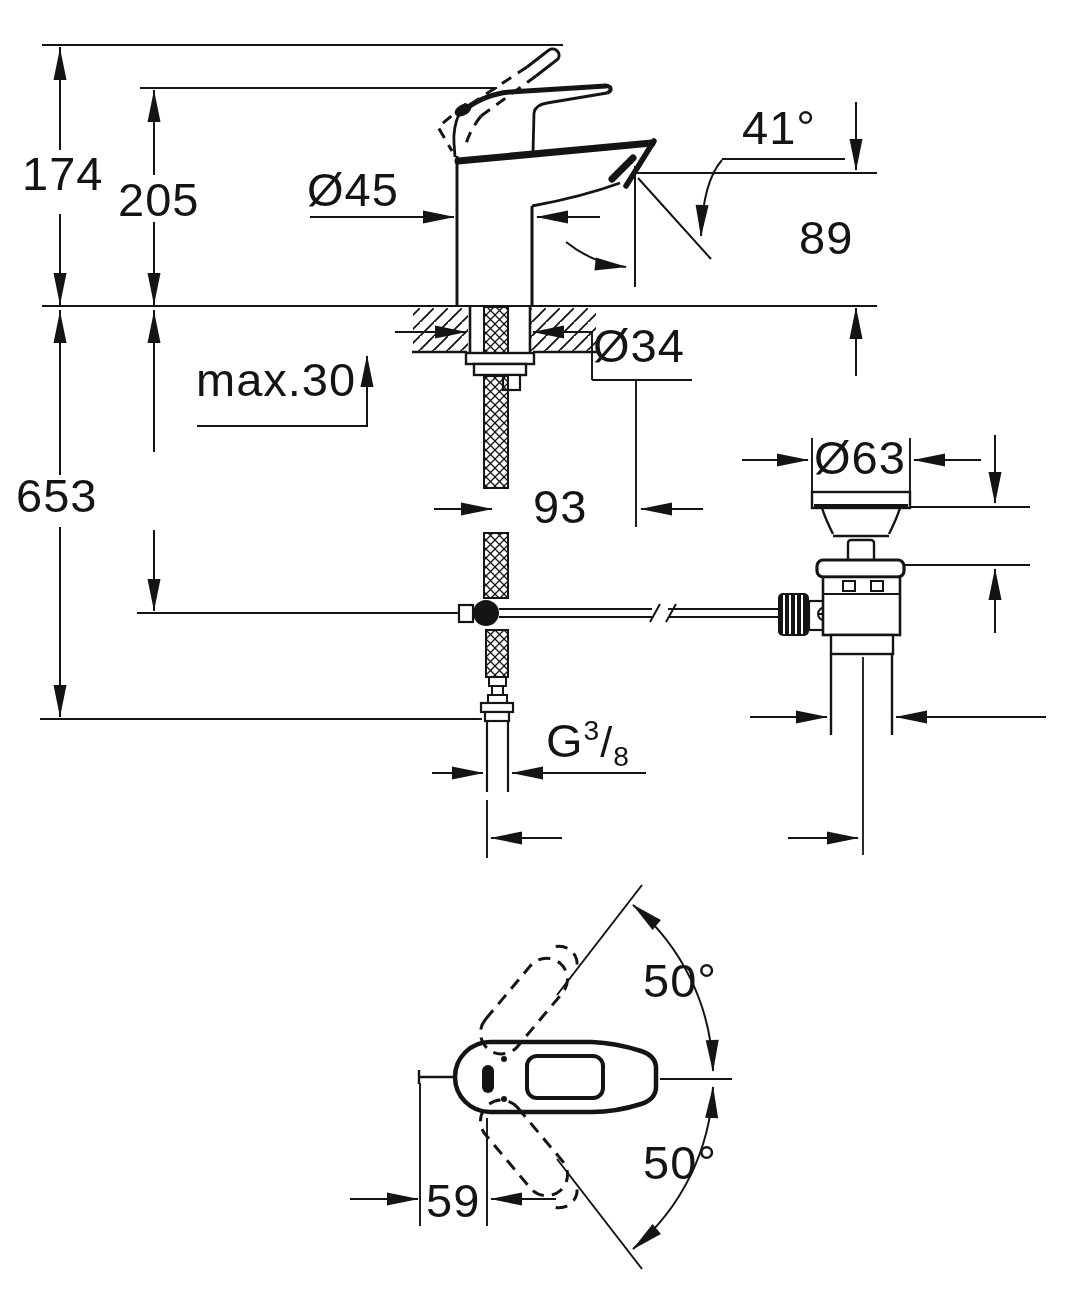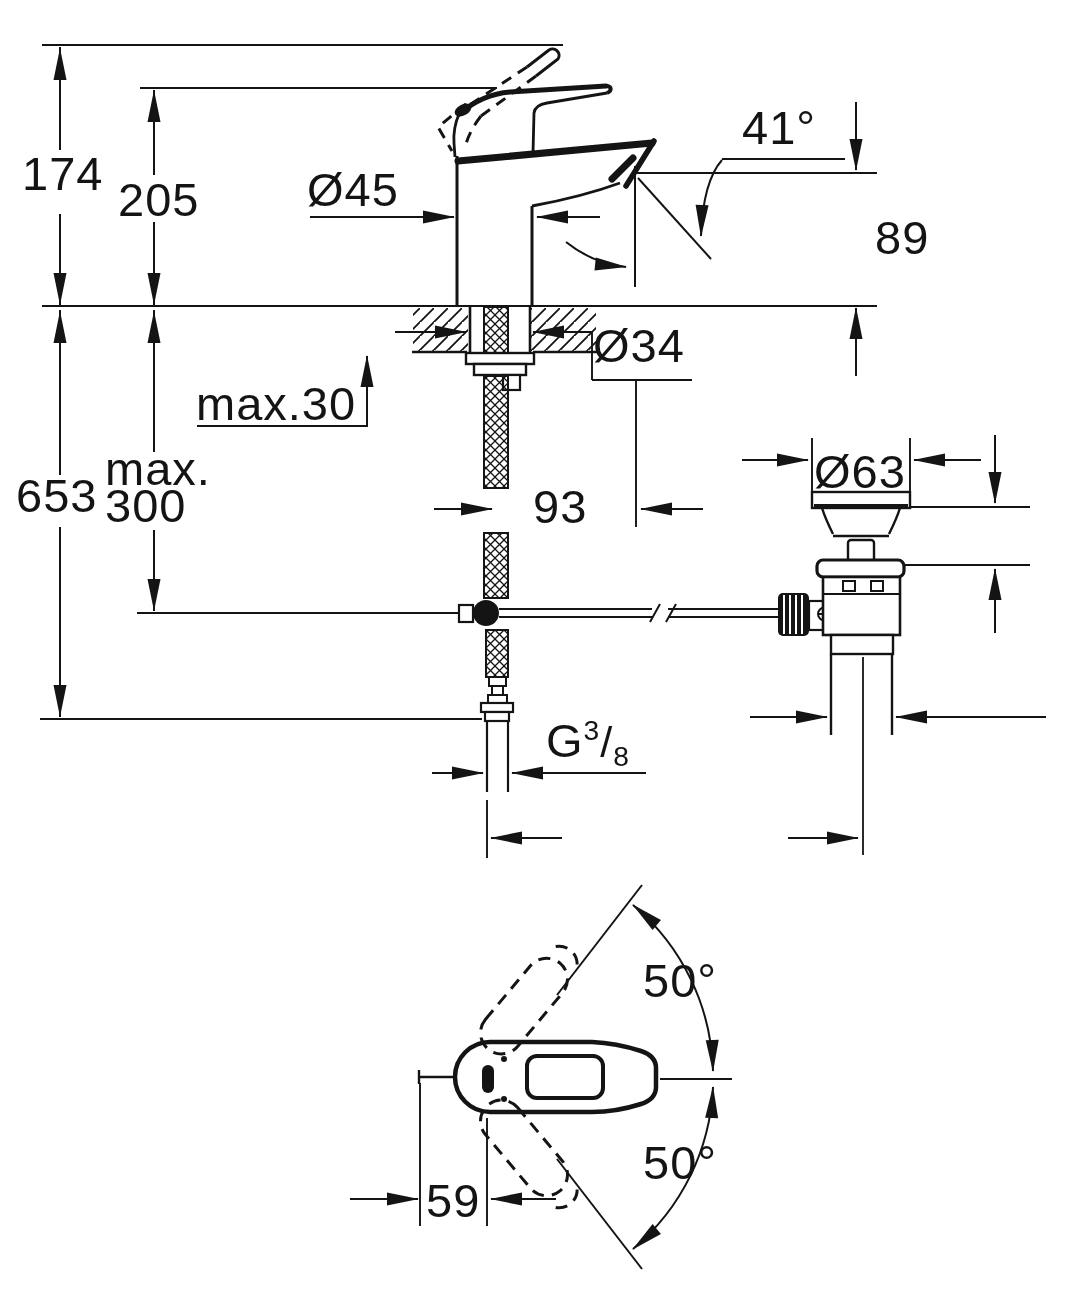--- a/index.html
+++ b/index.html
@@ -243,30 +243,26 @@
       <path d="M350,1199 L418,1199" marker-end="url(#arr)"></path>
       <path d="M556,1199 L491,1199" marker-end="url(#arr)"></path>
     </g>
   </g>
 </svg>
 
 <div class="dim" style="left:22px;top:150px">174</div>
 <div class="dim" style="left:118px;top:176px">205</div>
 <div class="dim" style="left:307px;top:166px">Ø45</div>
 <div class="dim" style="left:742px;top:104px">41°</div>
-<div class="dim" style="left:875px;top:214px">89</div>
-<div class="dim" style="left:196px;top:380px">max.30</div>
+<div class="dim" style="left:799px;top:214px">89</div>
+<div class="dim" style="left:196px;top:356px">max.30</div>
 <div class="dim" style="left:593px;top:322px">Ø34</div>
 <div class="dim" style="left:16px;top:472px">653</div>
-<div class="dim two-line" style="left:105px;top:450px">
-  <span>max.</span>
-  <span>300</span>
-</div>
 <div class="dim" style="left:533px;top:483px">93</div>
-<div class="dim" style="left:814px;top:448px">Ø63</div>
+<div class="dim" style="left:814px;top:434px">Ø63</div>
 <div class="dim" style="left:546px;top:716px">
   <span>G</span><span class="frac-sup">3</span><span class="frac-slash">/</span><span class="frac-sub">8</span>
 </div>
 <div class="dim" style="left:643px;top:957px">50°</div>
 <div class="dim" style="left:643px;top:1139px">50°</div>
 <div class="dim" style="left:426px;top:1177px">59</div>
 
 </div>
 
 </body></html>

